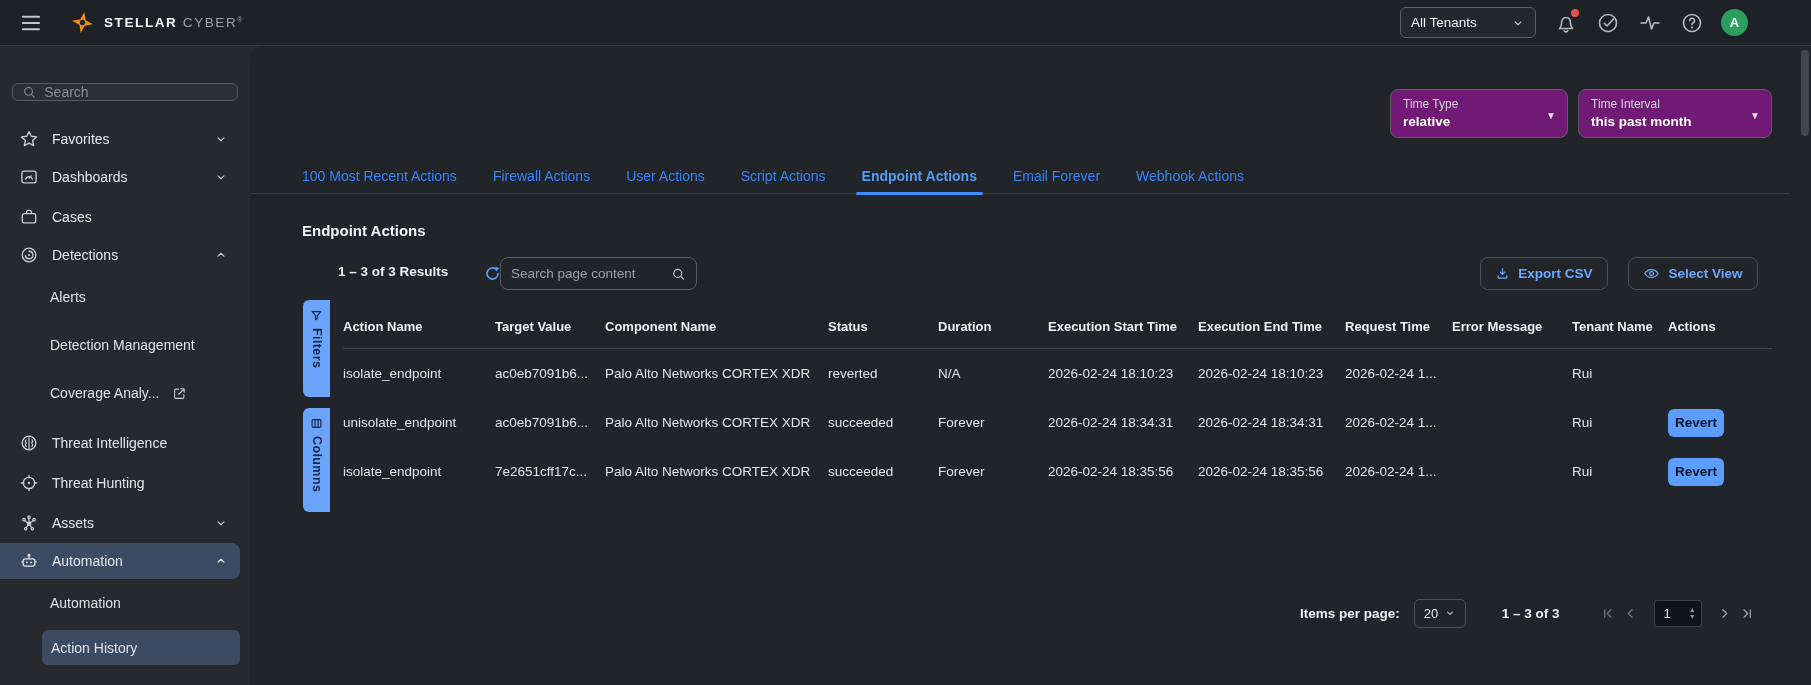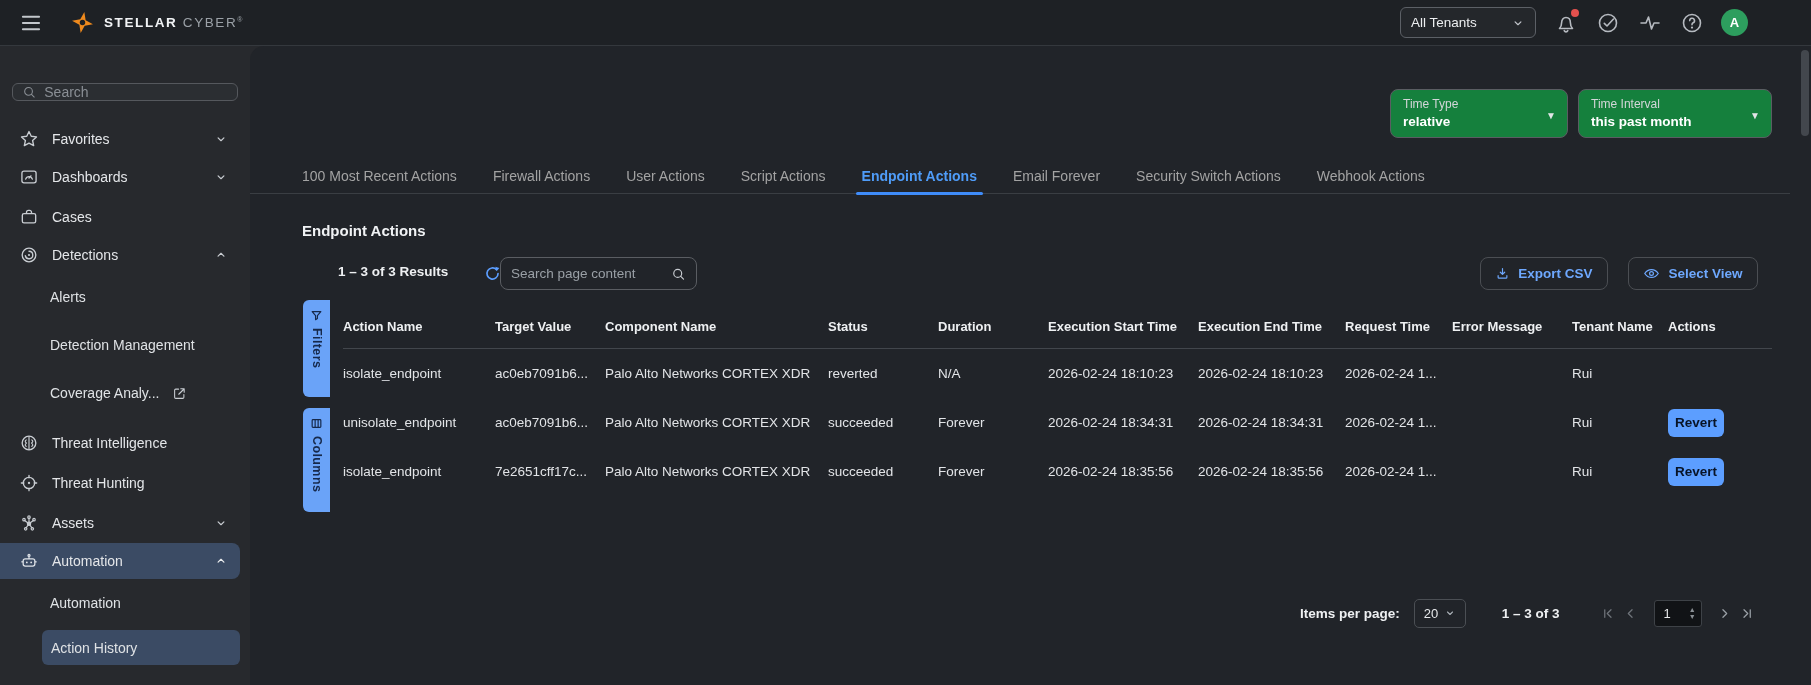--- a/index.html
+++ b/index.html
@@ -49,31 +49,31 @@
     display:flex; align-items:center; padding-left:50px; cursor:pointer; }
   .nav-sub .lbl { font-size:14px; color:#dfe2e5; }
   .nav-sub.active { left:42px; width:198px; padding-left:9px; background:#3b4b64; border-radius:6px; }
   .ext-ic { margin-left:13px; }
 
   
   .content { position:absolute; top:46px; left:250px; width:1561px; height:639px;
     background:#212429; border-top-left-radius:14px; z-index:4; }
 
   .time-box { position:absolute; top:43px; height:49px; border:1px solid #5a5d62;
-    border-radius:8px; background:#15803d; padding:7px 12px 0 12px; cursor:pointer; }
+    border-radius:8px; background:#701a75; padding:7px 12px 0 12px; cursor:pointer; }
   .time-box .tlabel { font-size:12px; color:#d3d6d9; }
   .time-box .tval { font-size:13.5px; color:#ffffff; margin-top:3px; font-weight:600; }
   .time-box .tri { position:absolute; right:11px; top:20px; font-size:10px; color:#e3e5e8; }
   .time-type { left:1140px; width:178px; }
   .time-interval { left:1328px; width:194px; }
 
   .tabs { position:absolute; left:0; top:112px; width:1540px; height:36px;
     display:flex; align-items:center; padding-left:52px; gap:36px;
     border-bottom:1px solid #3a3e43; }
-  .tab { font-size:14px; color:#a3a3a3; cursor:pointer; position:relative; height:36px;
+  .tab { font-size:14px; color:#3b82f6; cursor:pointer; position:relative; height:36px;
     display:flex; align-items:center; white-space:nowrap; }
   .tab.active { color:#4f9cf8; font-weight:600; }
   .tab.active::after { content:""; position:absolute; left:-6px; right:-6px; bottom:-1px;
     height:3px; background:#3f8cfa; border-radius:2px; }
 
   .section-title { position:absolute; left:52px; top:176px; font-size:15px; font-weight:700; color:#f0f2f4; }
 
   .results-row { position:absolute; left:0; top:211px; width:1561px; height:33px; }
   .results-count { position:absolute; left:88px; top:7px; font-size:13.5px; font-weight:700; color:#eef0f2; }
   .refresh-btn { position:absolute; left:233px; top:7px; cursor:pointer; }
@@ -352,21 +352,20 @@
     <div class="tri">▼</div>
   </div>
 
   <div class="tabs">
     <div class="tab">100 Most Recent Actions</div>
     <div class="tab">Firewall Actions</div>
     <div class="tab">User Actions</div>
     <div class="tab">Script Actions</div>
     <div class="tab active">Endpoint Actions</div>
     <div class="tab">Email Forever</div>
-    <div class="tab">Security Switch Actions</div>
     <div class="tab">Webhook Actions</div>
   </div>
 
   <div class="section-title">Endpoint Actions</div>
 
   <div class="results-row">
     <div class="results-count">1 – 3 of 3 Results</div>
     <div class="refresh-btn">
       <svg width="19" height="19" viewBox="0 0 24 24">
           <path d="M19 12a7 7 0 1 1-2-4.9" fill="none" stroke="#5c9eff" stroke-width="2.1" stroke-linecap="round"></path>

